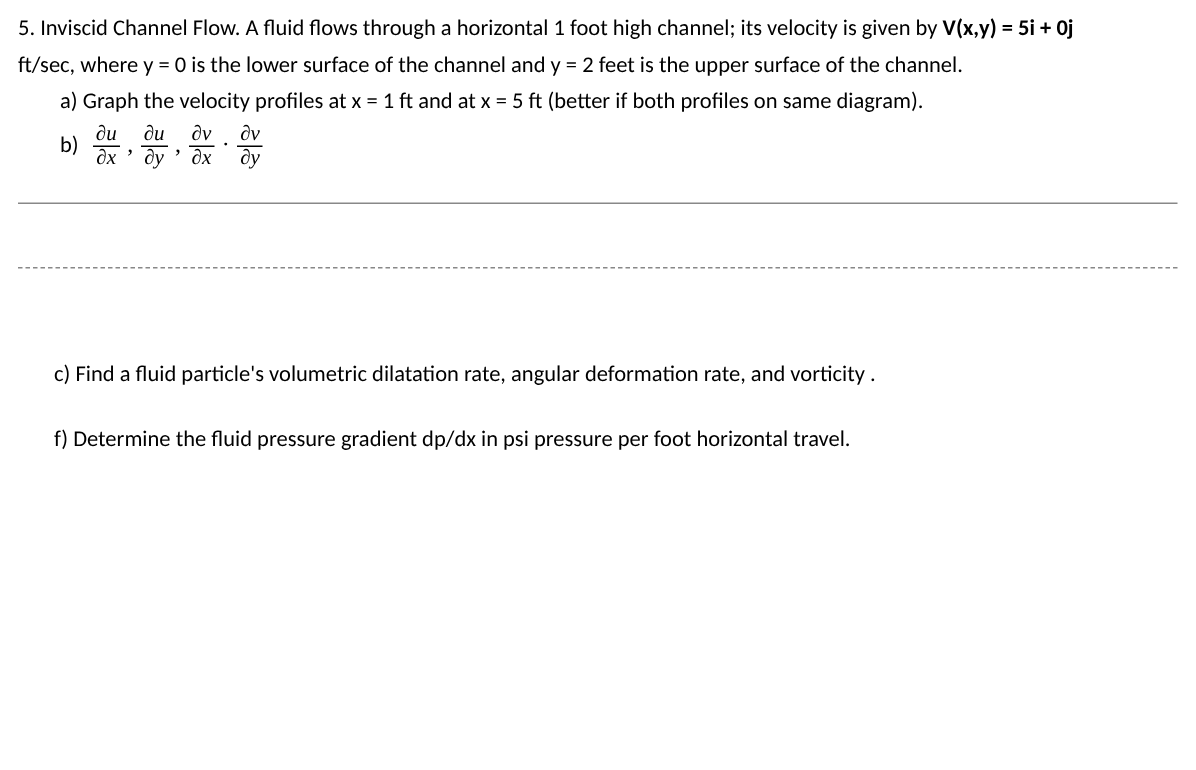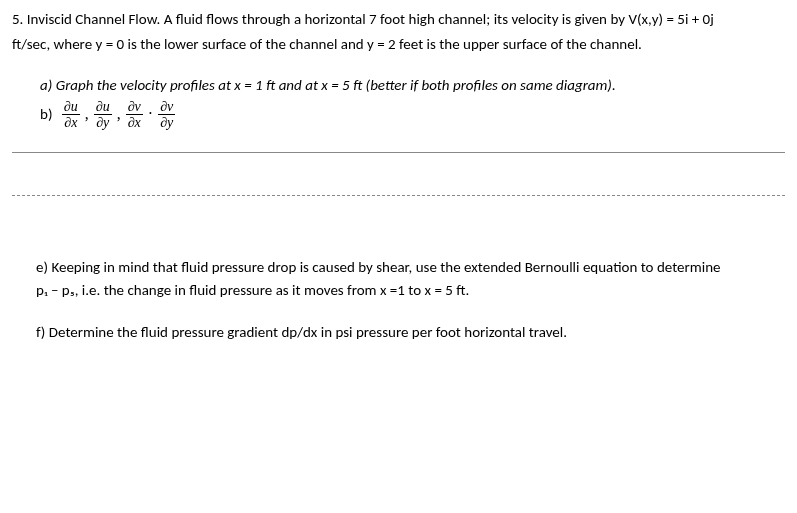--- a/index.html
+++ b/index.html
@@ -14,26 +14,25 @@
       color: #000;
       background: #fff;
       width: 797px;
       height: 513px;
       padding: 8px 12px;
     }
     .problem-title {
       margin-bottom: 2px;
     }
     .problem-continuation {
-      margin-bottom: 19px;
+      margin-bottom: 2px;
     }
     .sub-question {
       padding-left: 28px;
       margin-bottom: 2px;
-      font-style: italic;
     }
     .sub-question-b {
       padding-left: 28px;
       margin-bottom: 2px;
       display: flex;
       align-items: center;
     }
     .fraction-group {
       display: inline-flex;
       align-items: center;
@@ -76,30 +75,30 @@
       border-top: 1px dashed #888;
     }
     .lower-section {
       margin-top: 60px;
     }
     .lower-question {
       padding-left: 24px;
       margin-bottom: 20px;
     }
     .vec {
-      font-weight: normal;
+      font-weight: bold;
     }
   </style>
 </head>
 <body>
 
 <div class="problem-title">
   <span>5.</span>
   <span>Inviscid Channel Flow.</span>
-  <span>A fluid flows through a horizontal 7 foot high channel; its velocity is given by </span><span class="vec">V(x,y) = 5i + 0j</span>
+  <span>A fluid flows through a horizontal 1 foot high channel; its velocity is given by </span><span class="vec">V(x,y) = 5i + 0j</span>
 </div>
 <div class="problem-continuation">ft/sec, where y = 0 is the lower surface of the channel and y = 2 feet is the upper surface of the channel.</div>
 
 <div class="sub-question">
   <span>a)</span>
   <span>Graph the velocity profiles at x = 1 ft and at x = 5 ft (better if both profiles on same diagram).</span>
 </div>
 
 <div class="sub-question-b">
   <span>b)</span>
@@ -126,25 +125,24 @@
     </span>
   </span>
 </div>
 
 <div class="divider-section">
   <hr class="solid-line">
   <hr class="dashed-line">
 </div>
 
 <div class="lower-section">
+  <div class="lower-question">
+    <span>c)</span>
+    <span>Find a fluid particle's volumetric dilatation rate, angular deformation rate, and vorticity .</span>
+  </div>
 
 
-  <div class="lower-question">
-    <span>e)</span>
-    <span>Keeping in mind that fluid pressure drop is caused by shear, use the extended Bernoulli equation to determine</span><br>
-    <span>p₁ – p₅, i.e. the change in fluid pressure as it moves from x =1 to x = 5 ft.</span>
-  </div>
 
   <div class="lower-question">
     <span>f)</span>
     <span>Determine the fluid pressure gradient dp/dx in psi pressure per foot horizontal travel.</span>
   </div>
 </div>
 
 </body></html>

